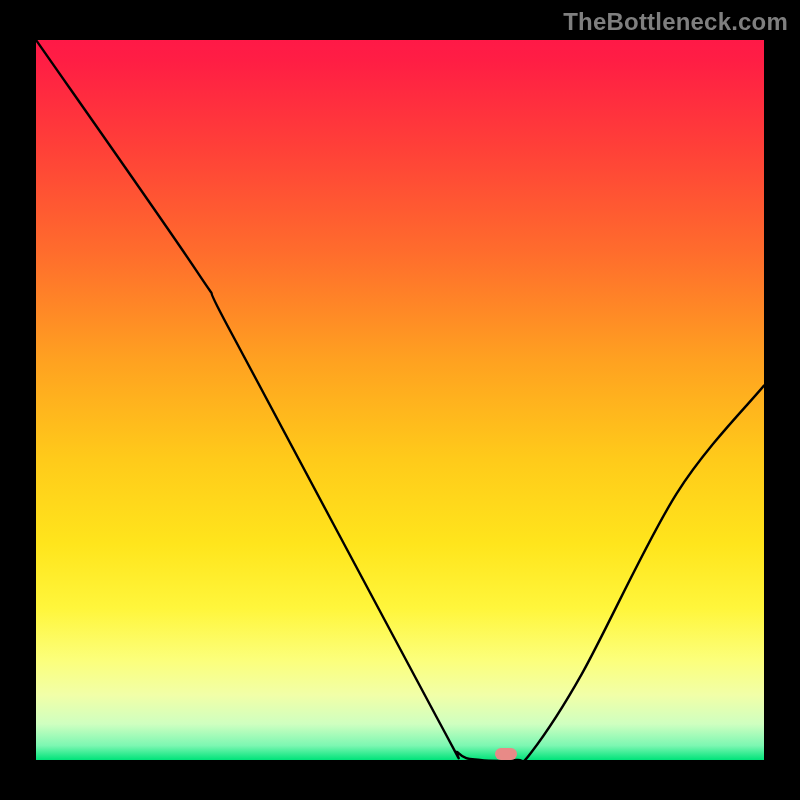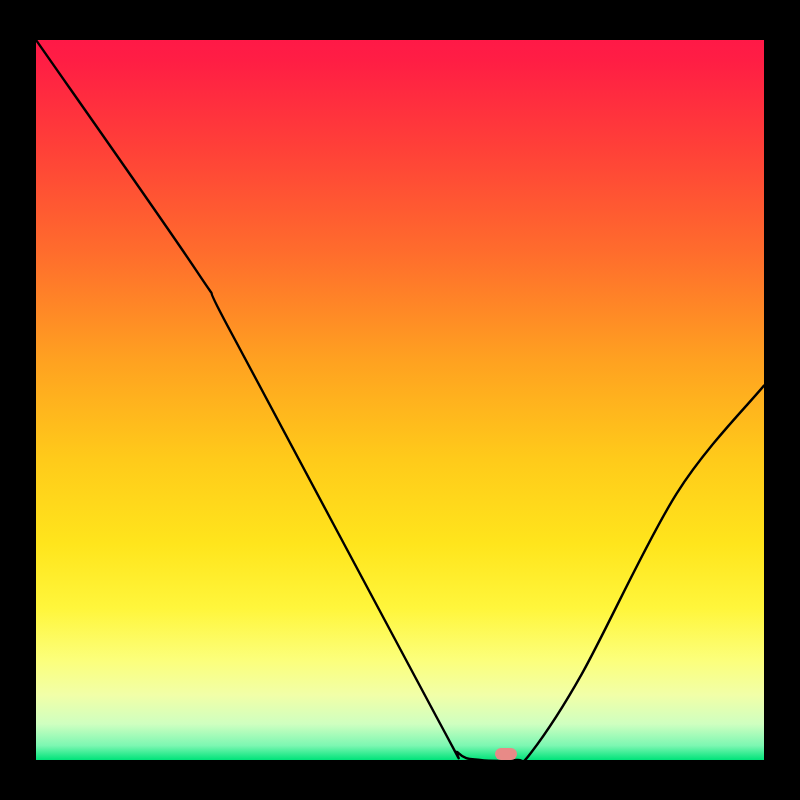--- a/index.html
+++ b/index.html
@@ -61,20 +61,21 @@
     font-weight: 600;
     color: #7f7f7f;
     letter-spacing: 0.2px;
   }
 </style>
 </head>
 <body>
 
 <div class="outer">
 
+  <div class="attribution">TheBottleneck.com</div>
 
   <div class="plot">
     <svg class="curve" id="curve-svg" width="728" height="720">
       <path id="curve-path" d="M 0.0 0.0 C 26.7 38.4, 127.4 181.2, 160.2 230.4 C 192.9 279.6, 156.5 220.8, 196.6 295.2 C 236.6 369.6, 362.8 607.2, 400.4 676.8 C 438.0 746.4, 415.0 705.6, 422.2 712.8 C 429.5 720.0, 434.4 718.8, 444.1 720.0 C 453.8 721.2, 472.0 721.2, 480.5 720.0 C 489.0 718.8, 484.1 727.2, 495.0 712.8 C 506.0 698.4, 521.7 676.8, 546.0 633.6 C 570.3 590.4, 610.3 501.6, 640.6 453.6 C 671.0 405.6, 713.4 363.6, 728.0 345.6" fill="none" stroke="#000" stroke-width="2.4" stroke-linejoin="round" stroke-linecap="round"></path>
     </svg>
     <div class="marker" id="marker" style="left: 469.56px; top: 714.24px; background: rgb(232, 138, 135);"></div>
   </div>
 
 </div>
 

